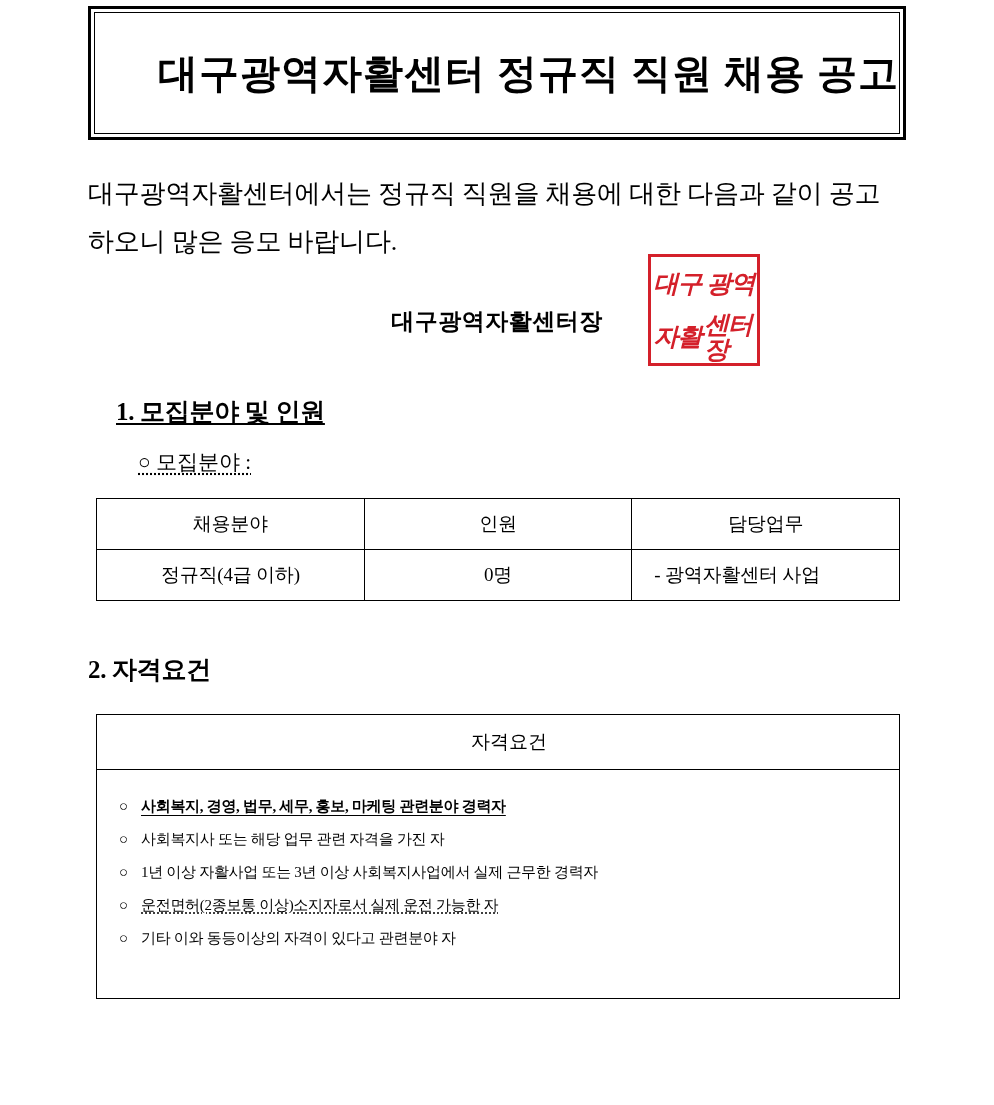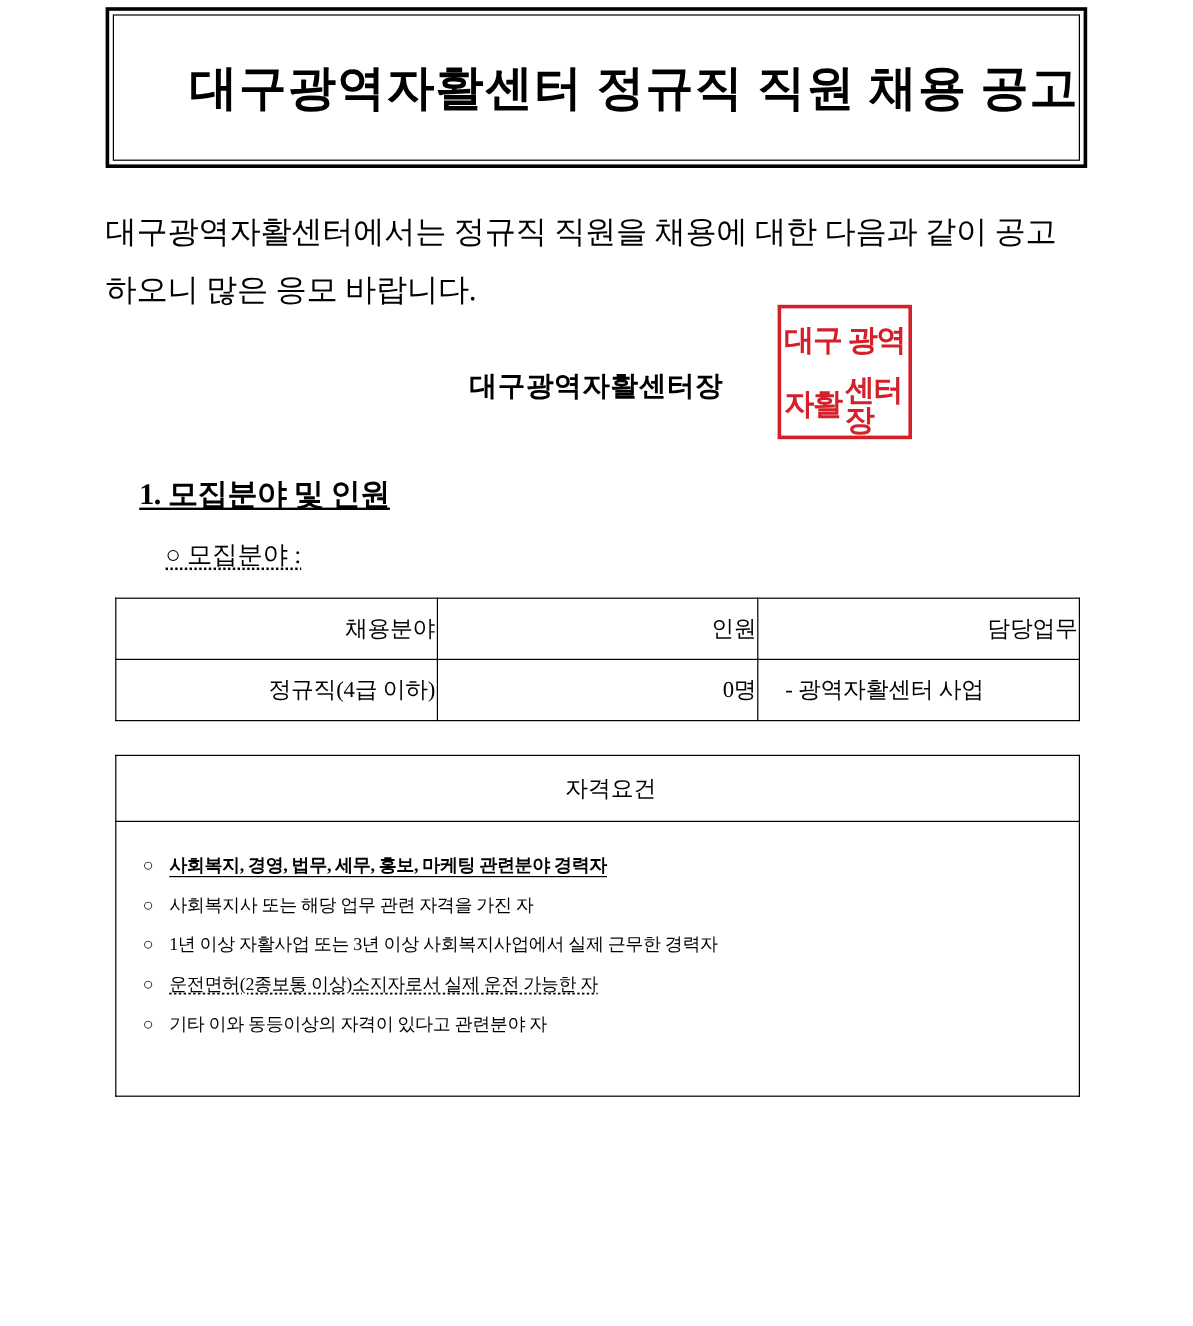--- a/index.html
+++ b/index.html
@@ -92,20 +92,21 @@
     font-weight: bold;
     overflow: hidden;
   }
   .seal span {
     display: flex;
     align-items: center;
     justify-content: center;
     font-size: 25px;
     line-height: 1;
     letter-spacing: -1px;
+    font-style: italic;
   }
 
   
   .sec-h {
     font-size: 25px;
     font-weight: bold;
     letter-spacing: -0.3px;
   }
   .sec-h.underline {
     text-decoration: underline;
@@ -128,21 +129,21 @@
     width: 100%;
     table-layout: fixed;
   }
   .tbl1 {
     margin-top: 22px;
     margin-left: 8px;
     width: 804px;
   }
   .tbl1 td, .tbl1 th {
     border: 1px solid #000;
-    text-align: right;
+    text-align: center;
     font-size: 19px;
     height: 48px;
     font-weight: normal;
     letter-spacing: -0.2px;
   }
   .tbl1 td.left {
     text-align: left;
     padding-left: 22px;
   }
 
@@ -225,20 +226,21 @@
     </thead>
     <tbody>
       <tr>
         <td>정규직(4급 이하)</td>
         <td>0명</td>
         <td class="left">- 광역자활센터 사업</td>
       </tr>
     </tbody>
   </table>
 
+  <div class="sec-h" id="section2-heading">2. 자격요건</div>
 
   <table class="tbl2">
     <thead>
       <tr>
         <th>자격요건</th>
       </tr>
     </thead>
     <tbody>
       <tr>
         <td class="body-cell">

